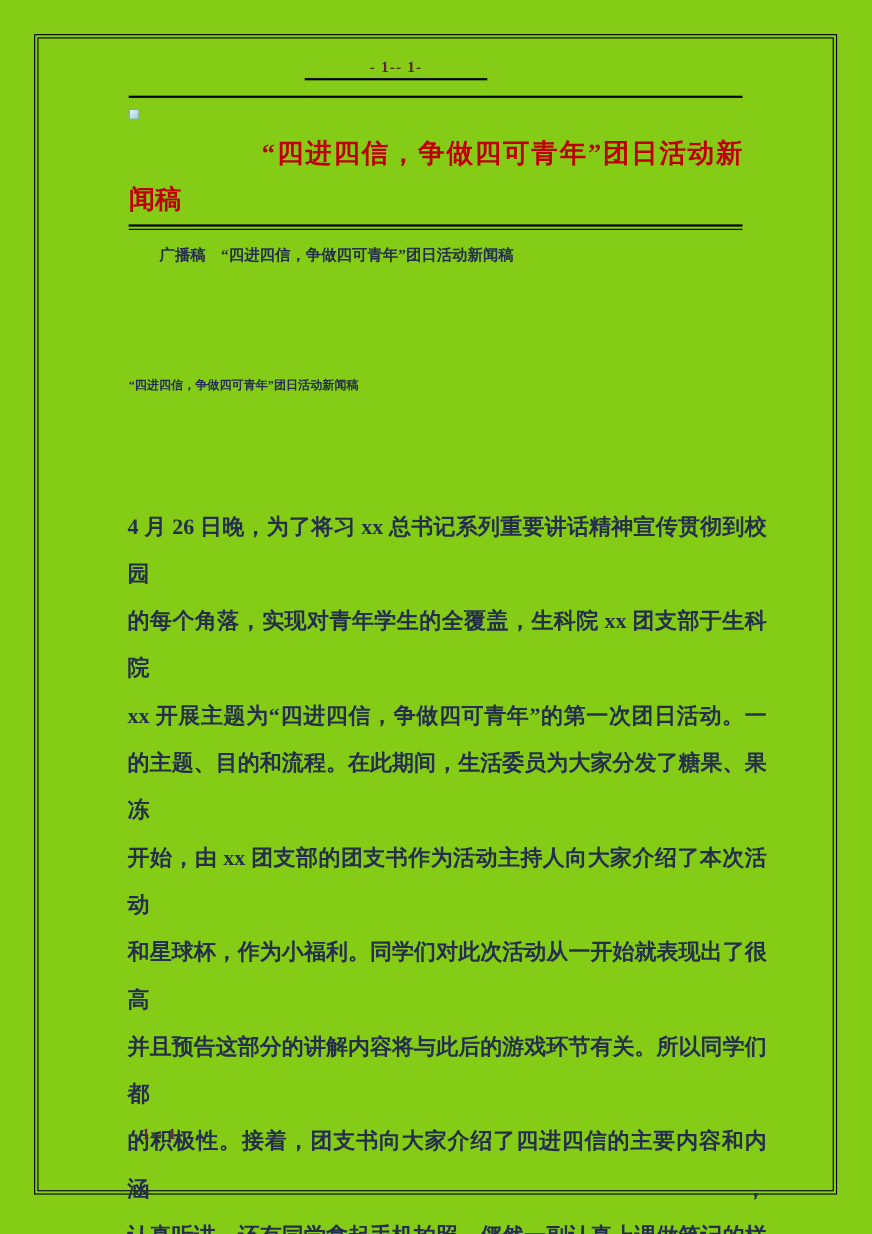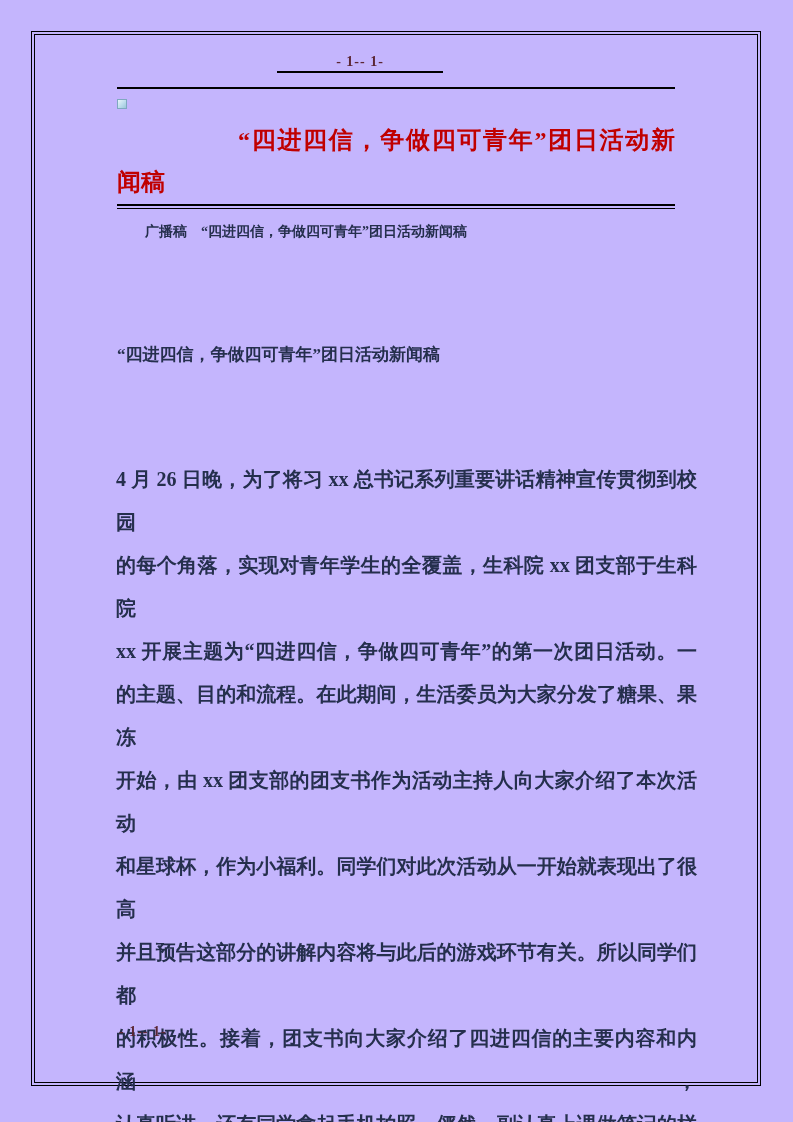--- a/index.html
+++ b/index.html
@@ -1,20 +1,20 @@
 <!DOCTYPE html>
 <html><head>
 <meta charset="utf-8">
 <style>
   html, body { margin: 0; padding: 0; background: #ffffff; }
   .page {
     position: relative;
     width: 793px;
     height: 1122px;
-    background: #c4b5fd;
+    background: #84cc16;
     font-family: "Liberation Serif", "DejaVu Serif", serif;
     overflow: hidden;
     box-sizing: border-box;
   }
   .page * { box-sizing: border-box; }
 
   .border-outer {
     position: absolute; left: 31px; top: 31px; width: 730px; height: 1055px;
     border: 1px solid #000;
   }
@@ -56,21 +56,21 @@
   }
 
   .subtitle {
     position: absolute; top: 223px; left: 117px; width: 562px;
     padding-left: 28px;
     font-size: 14px; font-weight: bold; color: #252f4d;
   }
 
   .section-heading {
     position: absolute; top: 343px; left: 117px; width: 562px;
-    font-size: 17px; font-weight: bold; color: #252f4d;
+    font-size: 11px; font-weight: bold; color: #252f4d;
   }
 
   .body-text {
     position: absolute; top: 458px; left: 116px; width: 581px;
     font-size: 20px; line-height: 43px; font-weight: bold;
     color: #252f4d;
   }
   .body-text .line {
     text-align: justify; text-align-last: justify;
   }

